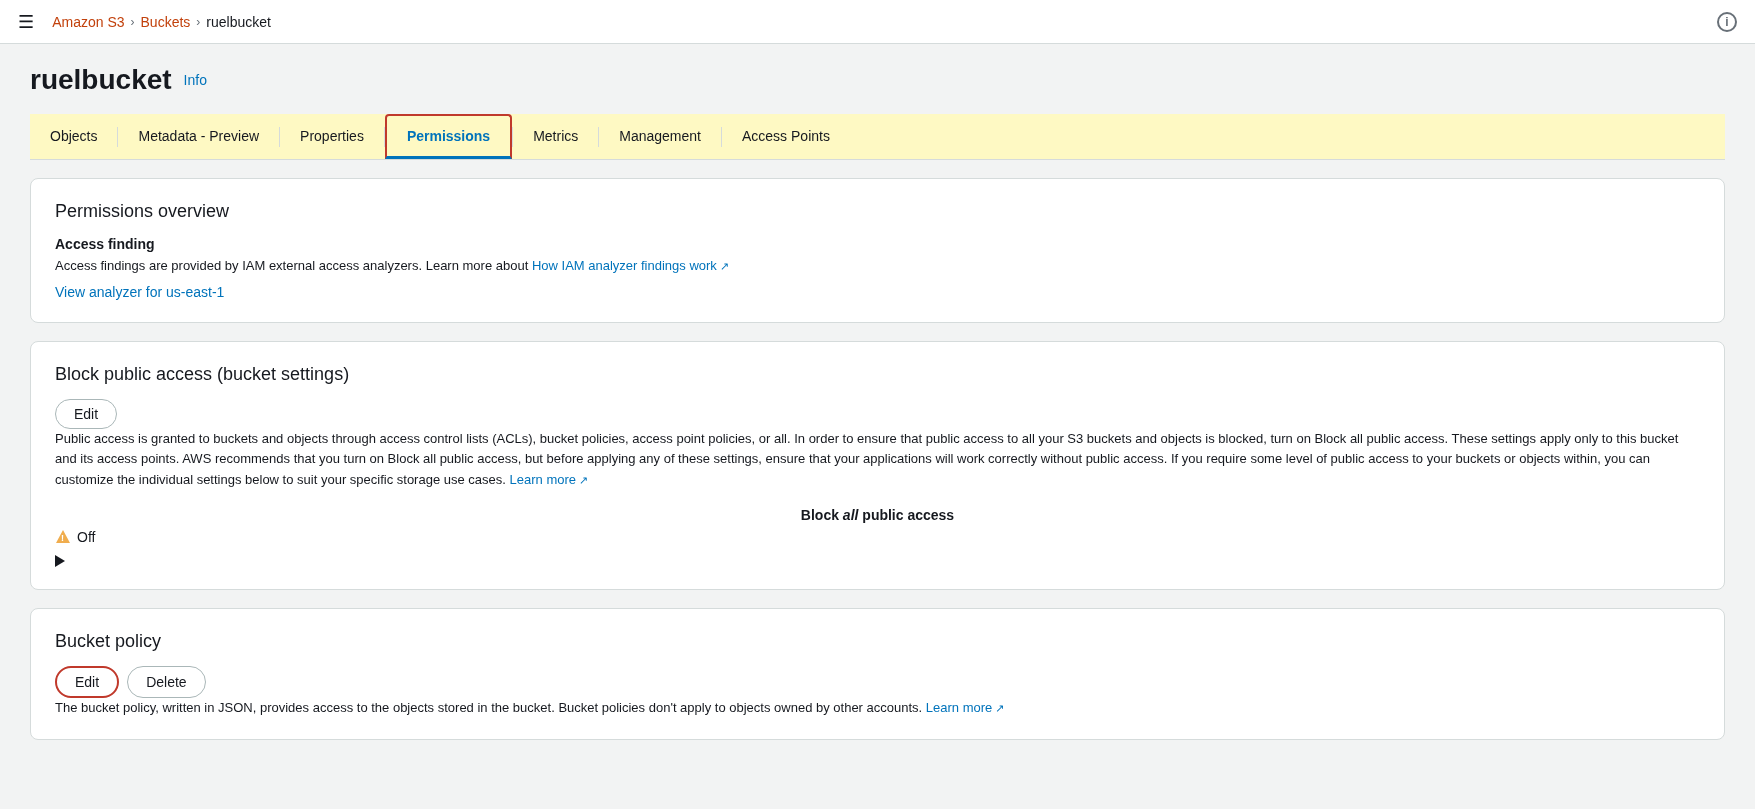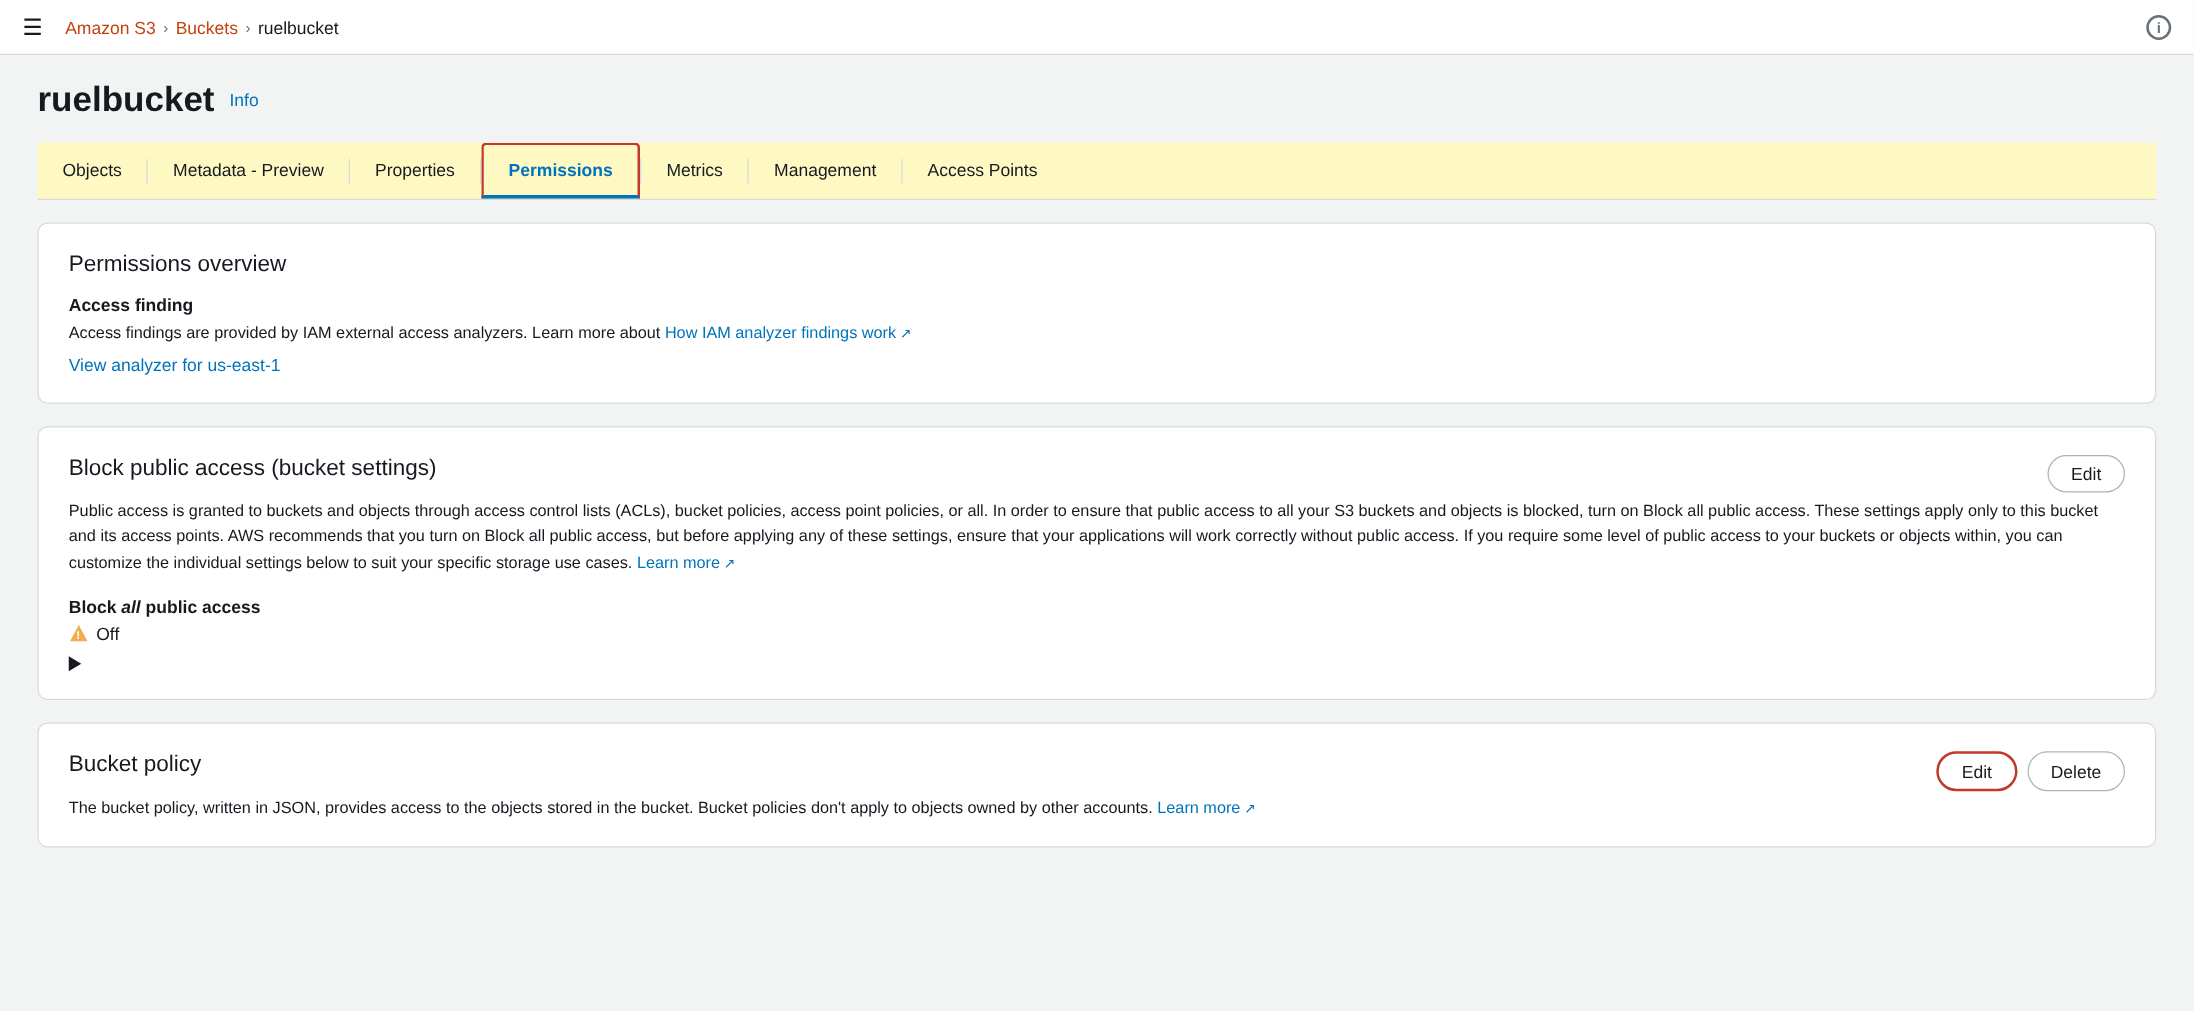--- a/index.html
+++ b/index.html
@@ -102,20 +102,21 @@
     .card-title {
       font-size: 18px;
       font-weight: 400;
       margin-bottom: 14px;
       color: #16191f;
     }
     .card-header-row {
       display: flex;
       align-items: flex-start;
       justify-content: space-between;
+      flex-direction: column;
     }
 
     .section-label {
       font-size: 14px;
       font-weight: 700;
       margin-bottom: 4px;
       color: #16191f;
     }
     .section-body {
       font-size: 13px;
@@ -158,20 +159,21 @@
       font-size: 13px;
       color: #16191f;
       line-height: 1.6;
       margin-bottom: 16px;
     }
 
     .block-all-label {
       font-size: 14px;
       font-weight: 700;
       margin-bottom: 6px;
+      text-align: center;
     }
     .block-all-label em {
       font-style: italic;
     }
     .status-off {
       display: flex;
       align-items: center;
       gap: 6px;
       font-size: 14px;
       color: #16191f;

